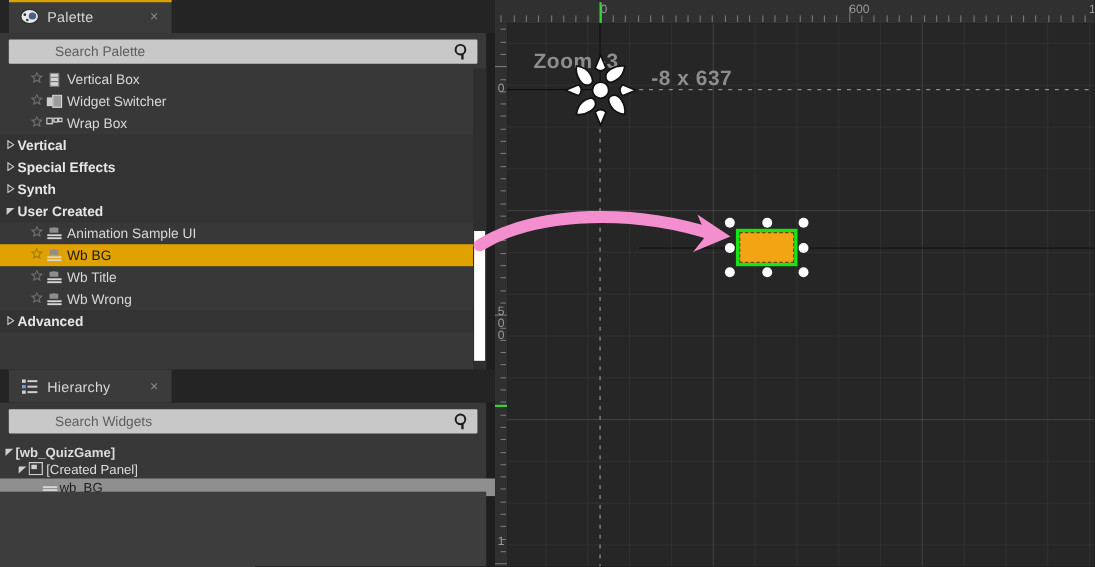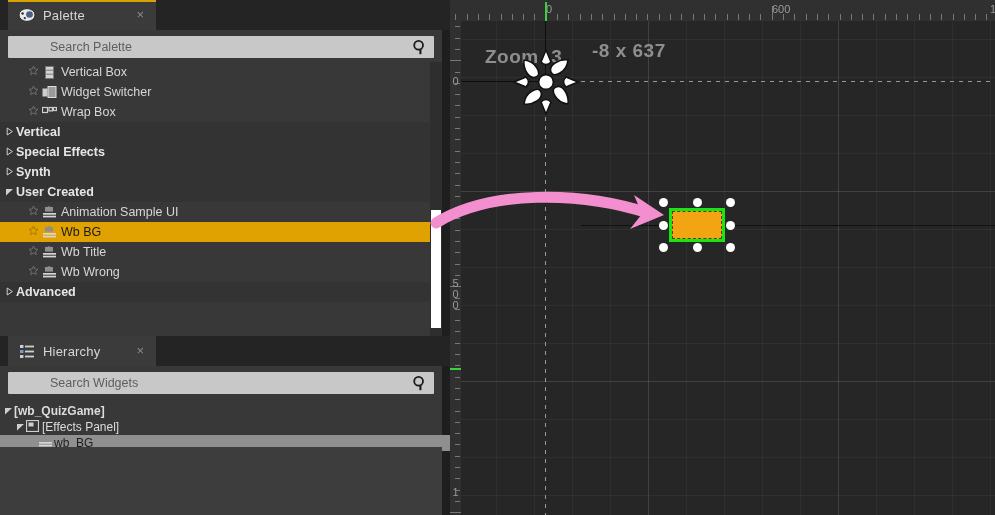--- a/index.html
+++ b/index.html
@@ -291,21 +291,21 @@
           </div>
           <div class="hrow">
             <span style="display:inline-block;width:16px"></span>
             <span style="width:10px;display:inline-block"><svg width="9" height="9" viewBox="0 0 9 9">
                 <path d="M1 2 L8 2 L1 8.5 Z" fill="#cfcfcf"></path>
               </svg></span>
             <span style="width:16px;display:inline-block;vertical-align:middle"><svg width="13" height="12" viewBox="0 0 13 12">
                 <rect x="0.5" y="0.5" width="12" height="11" fill="none" stroke="#cfcfcf" stroke-width="1.2"></rect>
                 <rect x="2.5" y="2.5" width="5" height="4" fill="#cfcfcf"></rect>
               </svg></span>
-            <span style="font-weight:normal">[Effects Panel]</span>
+            <span style="font-weight:normal">[Created Panel]</span>
             <span class="hicons">
               <span><svg width="13" height="13" viewBox="0 0 13 13">
                   <path d="M3.6 6 L3.6 4 A2.6 2.6 0 0 1 8.8 3.6" fill="none" stroke="#e2e2e2" stroke-width="1.5"></path>
                   <rect x="2" y="5.8" width="7" height="5.6" rx="0.8" fill="#e2e2e2"></rect>
                   <circle cx="5.5" cy="8.2" r="1" fill="#3a3a3a"></circle>
                 </svg></span>
               <span><svg width="15" height="12" viewBox="0 0 15 12">
                   <path d="M1 6 Q7.5 0.6 14 6 Q7.5 11.4 1 6 Z" fill="none" stroke="#e2e2e2" stroke-width="1.4"></path>
                   <circle cx="7.5" cy="6" r="2.3" fill="#e2e2e2"></circle>
                   <circle cx="7.5" cy="6" r="1" fill="#2f2f2f"></circle>
@@ -457,21 +457,21 @@
       <div id="grid-major"></div>
 
       <div class="axis-solid" style="left:0;top:60px;width:84px;height:1px;"></div>
       <div class="axis-solid" style="left:84px;top:0;width:1px;height:60px;"></div>
       <div class="axis-dash-h" style="left:120px;top:60px;width:414px;"></div>
       <div class="axis-dash-v" style="left:84px;top:96px;height:398px;"></div>
 
       <div class="axis-solid" style="left:120px;top:204px;width:414px;height:1px;opacity:.85;"></div>
 
       <div id="zoomlabel" style="left:24px;top:25px;">Zoom  -3</div>
-      <div id="sizelabel" style="left:131px;top:19px;">-8 x 637</div>
+      <div id="sizelabel" style="left:131px;top:40px;">-8 x 637</div>
 
       <div id="gizmo" style="left:49px;top:25px;">
         <svg width="72" height="72" viewBox="0 0 72 72">
           <g fill="#ffffff" stroke="#111111" stroke-width="1.6" stroke-linejoin="round">
             <path d="M36 4 L41 16 Q36 21 31 16 Z"></path>
             <path d="M36 68 L41 56 Q36 51 31 56 Z"></path>
             <path d="M4 36 L16 31 Q21 36 16 41 Z"></path>
             <path d="M68 36 L56 31 Q51 36 56 41 Z"></path>
             <path d="M14 14 Q23 15 27 22 Q31 29 26 31 Q21 33 17 27 Q13 21 14 14 Z"></path>
             <path d="M58 14 Q57 23 50 27 Q43 31 41 26 Q39 21 45 17 Q51 13 58 14 Z"></path>

